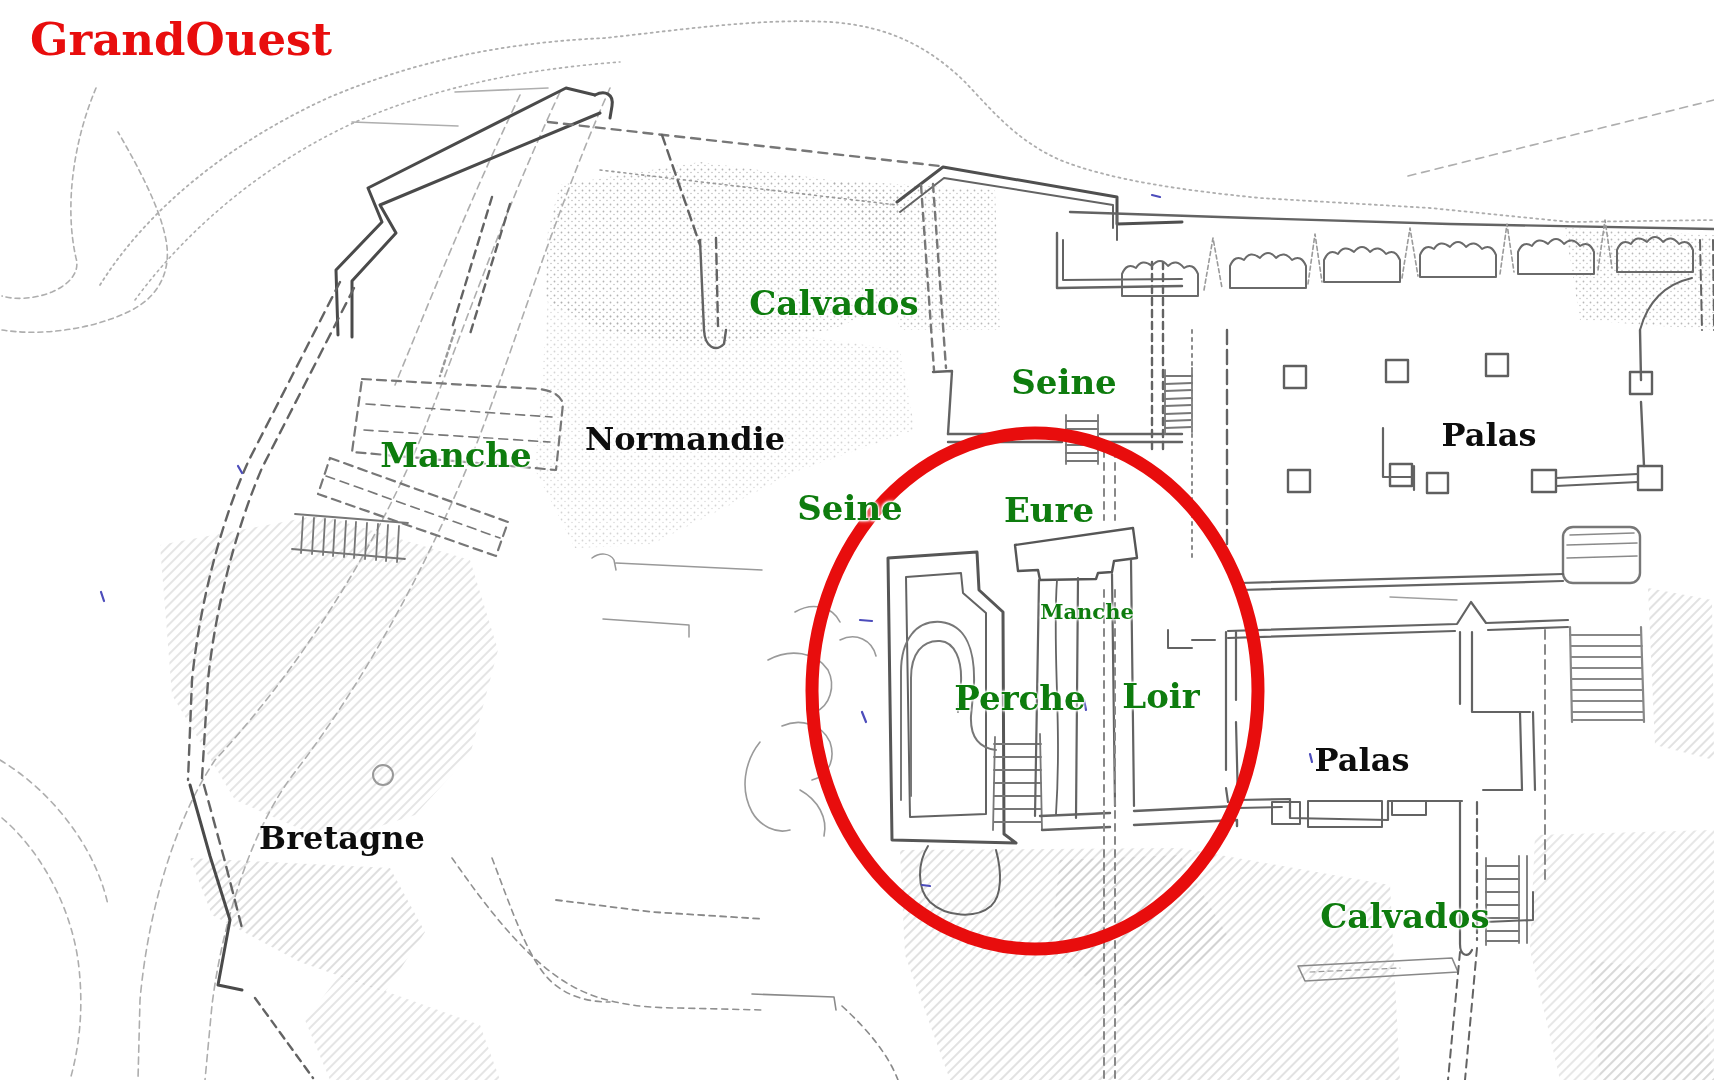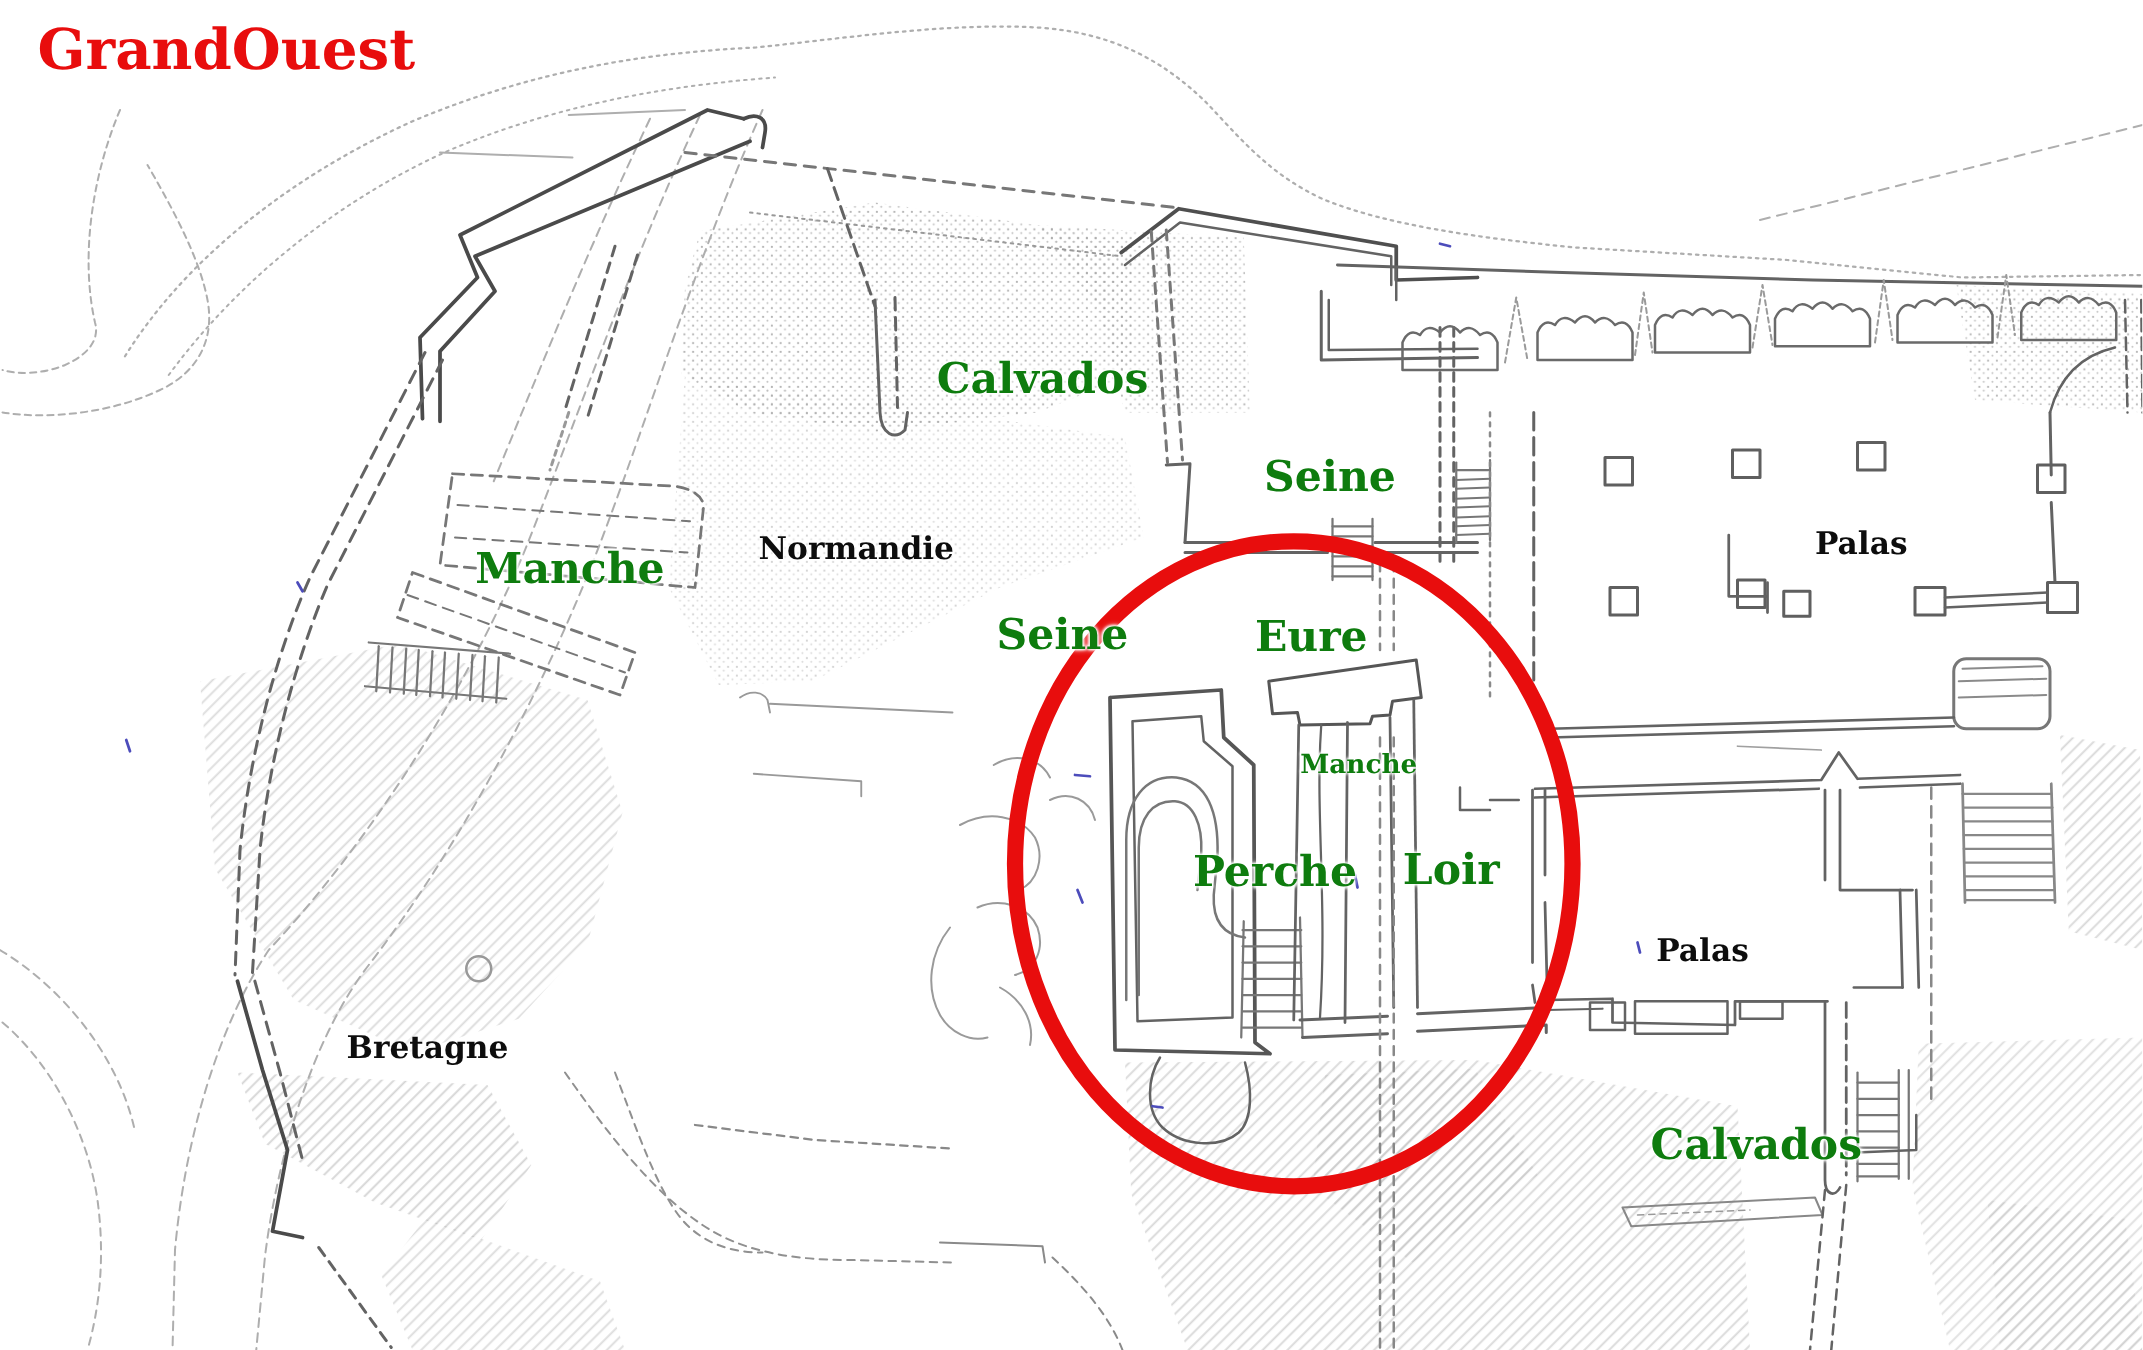--- a/index.html
+++ b/index.html
@@ -19,21 +19,21 @@
     line-height:1;
   }
   .green{
     color:#0e7c0e;
     font-size:34px;
     text-shadow:0 0 3px #fff,0 0 5px #fff,1px 1px 2px #fff,-1px -1px 2px #fff;
   }
   .green.small{font-size:21px;}
   .black{
     color:#0d0d0d;
-    font-size:25px;
+    font-size:32px;
     text-shadow:0 0 3px #fff,0 0 6px #fff;
   }
   .title{
     left:22px;top:14px;
     transform:none;
     color:#e80d0d;
     font-size:45px;
     font-weight:bold;
     background:#ffffff;
     padding:3px 12px 6px 8px;

